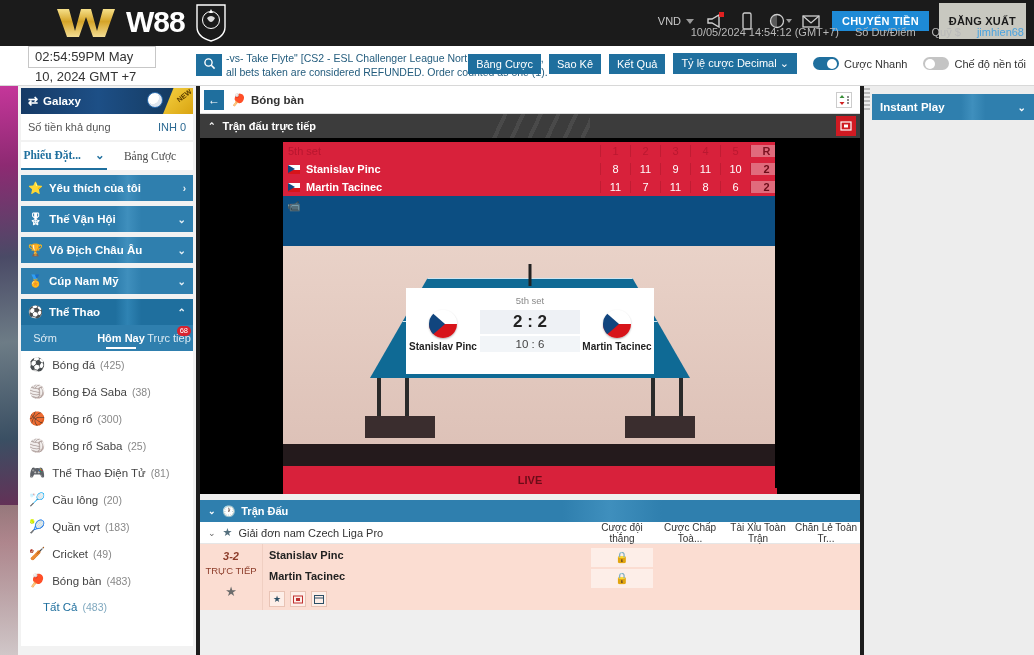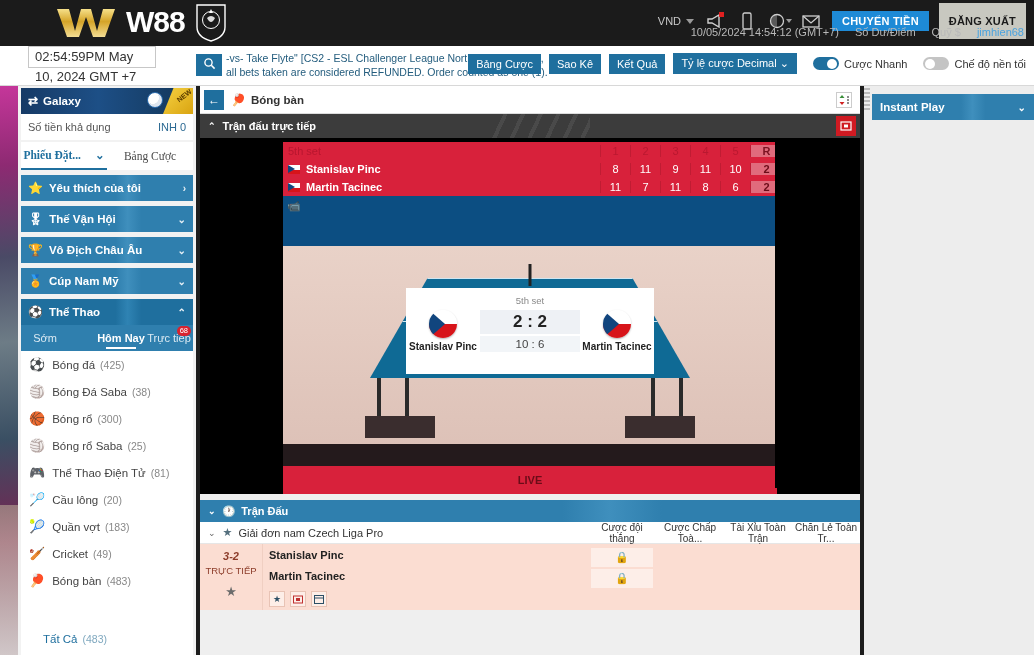--- a/index.html
+++ b/index.html
@@ -154,21 +154,21 @@
     height: 27px; display: flex; align-items: center; padding: 0 8px;
     font-size: 11.5px; color: #444; cursor: pointer;
   }
   .sport.sel { background: #fff; font-weight: normal; }
   .sport .cnt { color: #888; margin-left: 5px; font-size: 10.5px; }
   .sport .ball { margin-right: 7px; font-size: 13px; }
   .subsport {
     height: 26px; display: flex; align-items: center; padding: 0 8px 0 22px;
     font-size: 11.5px; color: #444; cursor: pointer; background: #fff;
   }
-  .subsport.act { color: #1f6f9e; margin-top: 32px; }
+  .subsport.act { color: #1f6f9e; }
   .subsport .cnt { color: #7fa8bf; margin-left: 5px; font-size: 10.5px; }
 
   
   .center { position: absolute; left: 200px; top: 86px; width: 660px; height: 569px; background: #efefef; }
   .crumb {
     height: 28px; background: #fff; display: flex; align-items: center;
     padding-left: 4px; border-bottom: 1px solid #ddd;
   }
   .backbtn {
     width: 20px; height: 20px; background: #1f6f9e; color: #fff;

